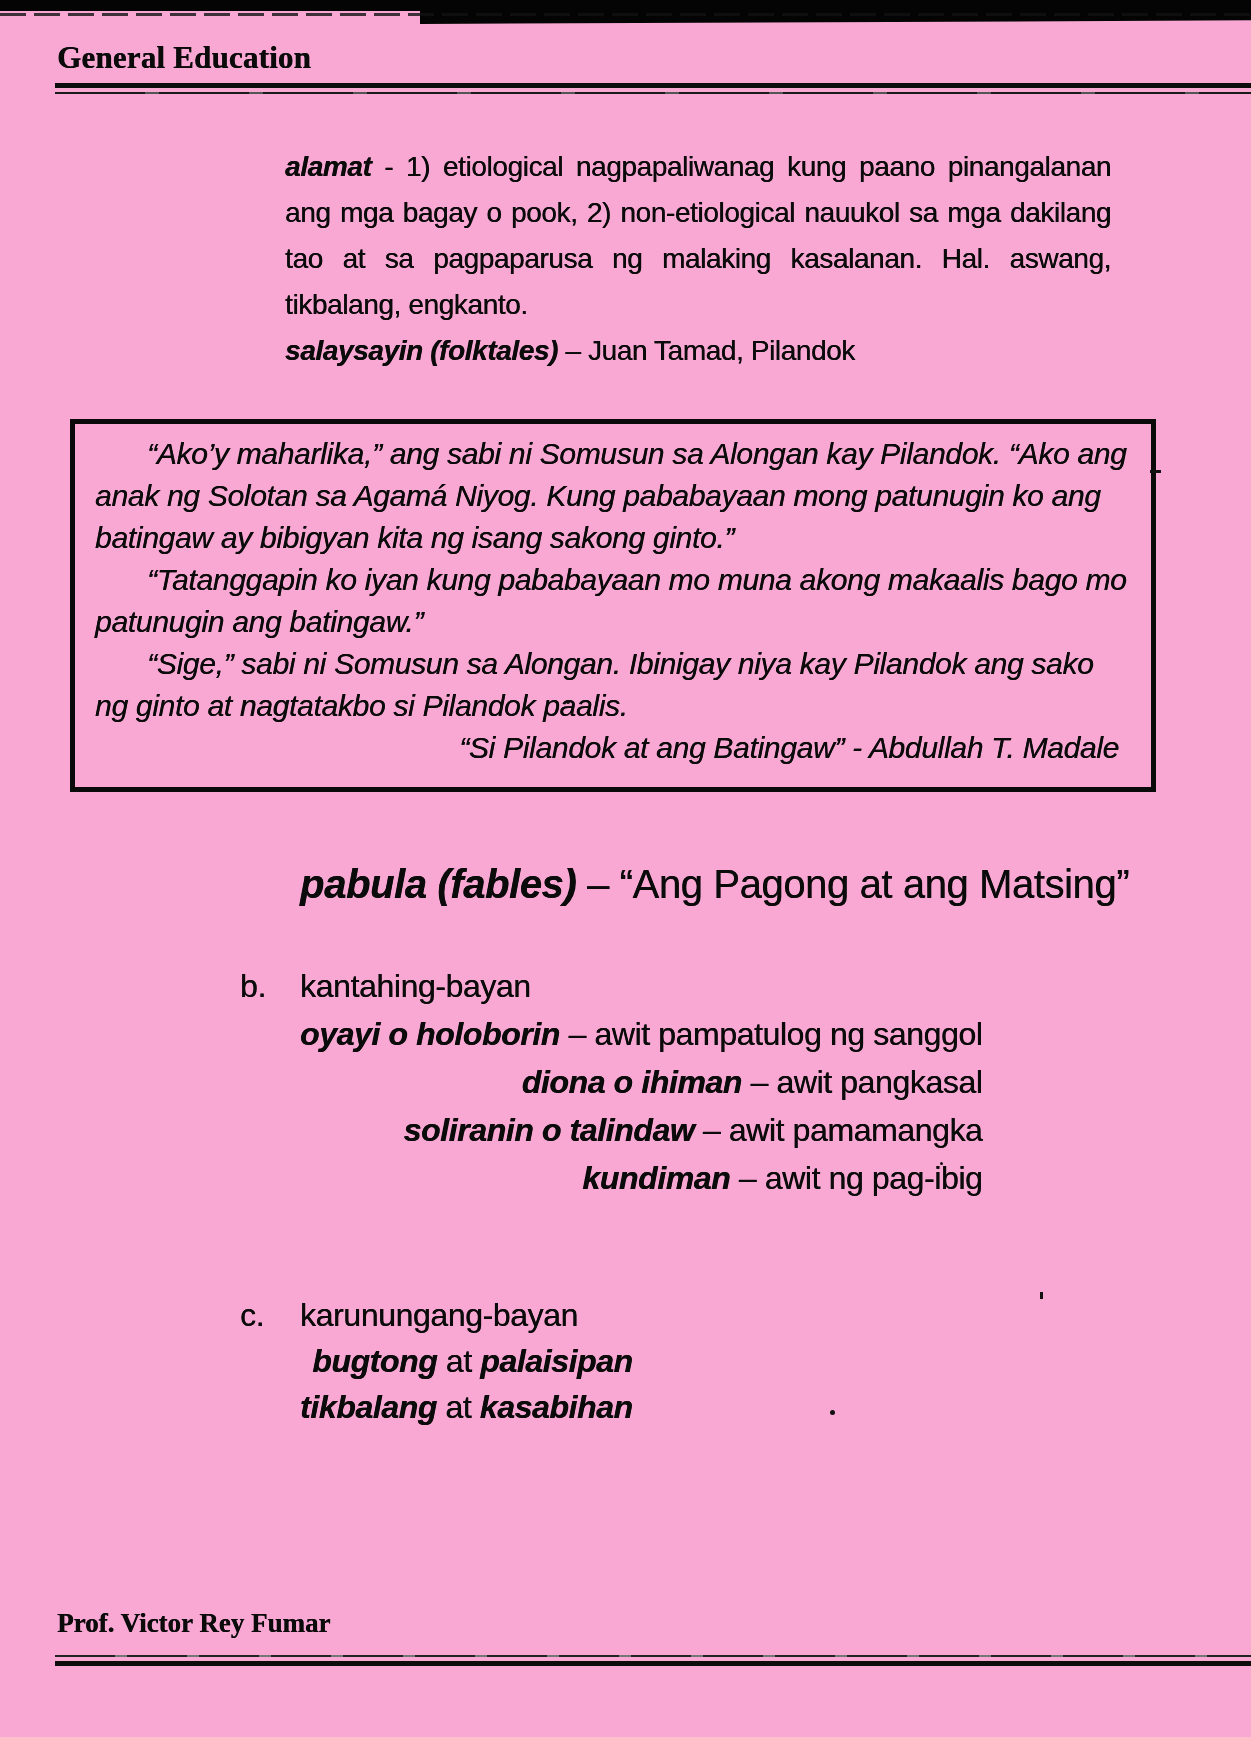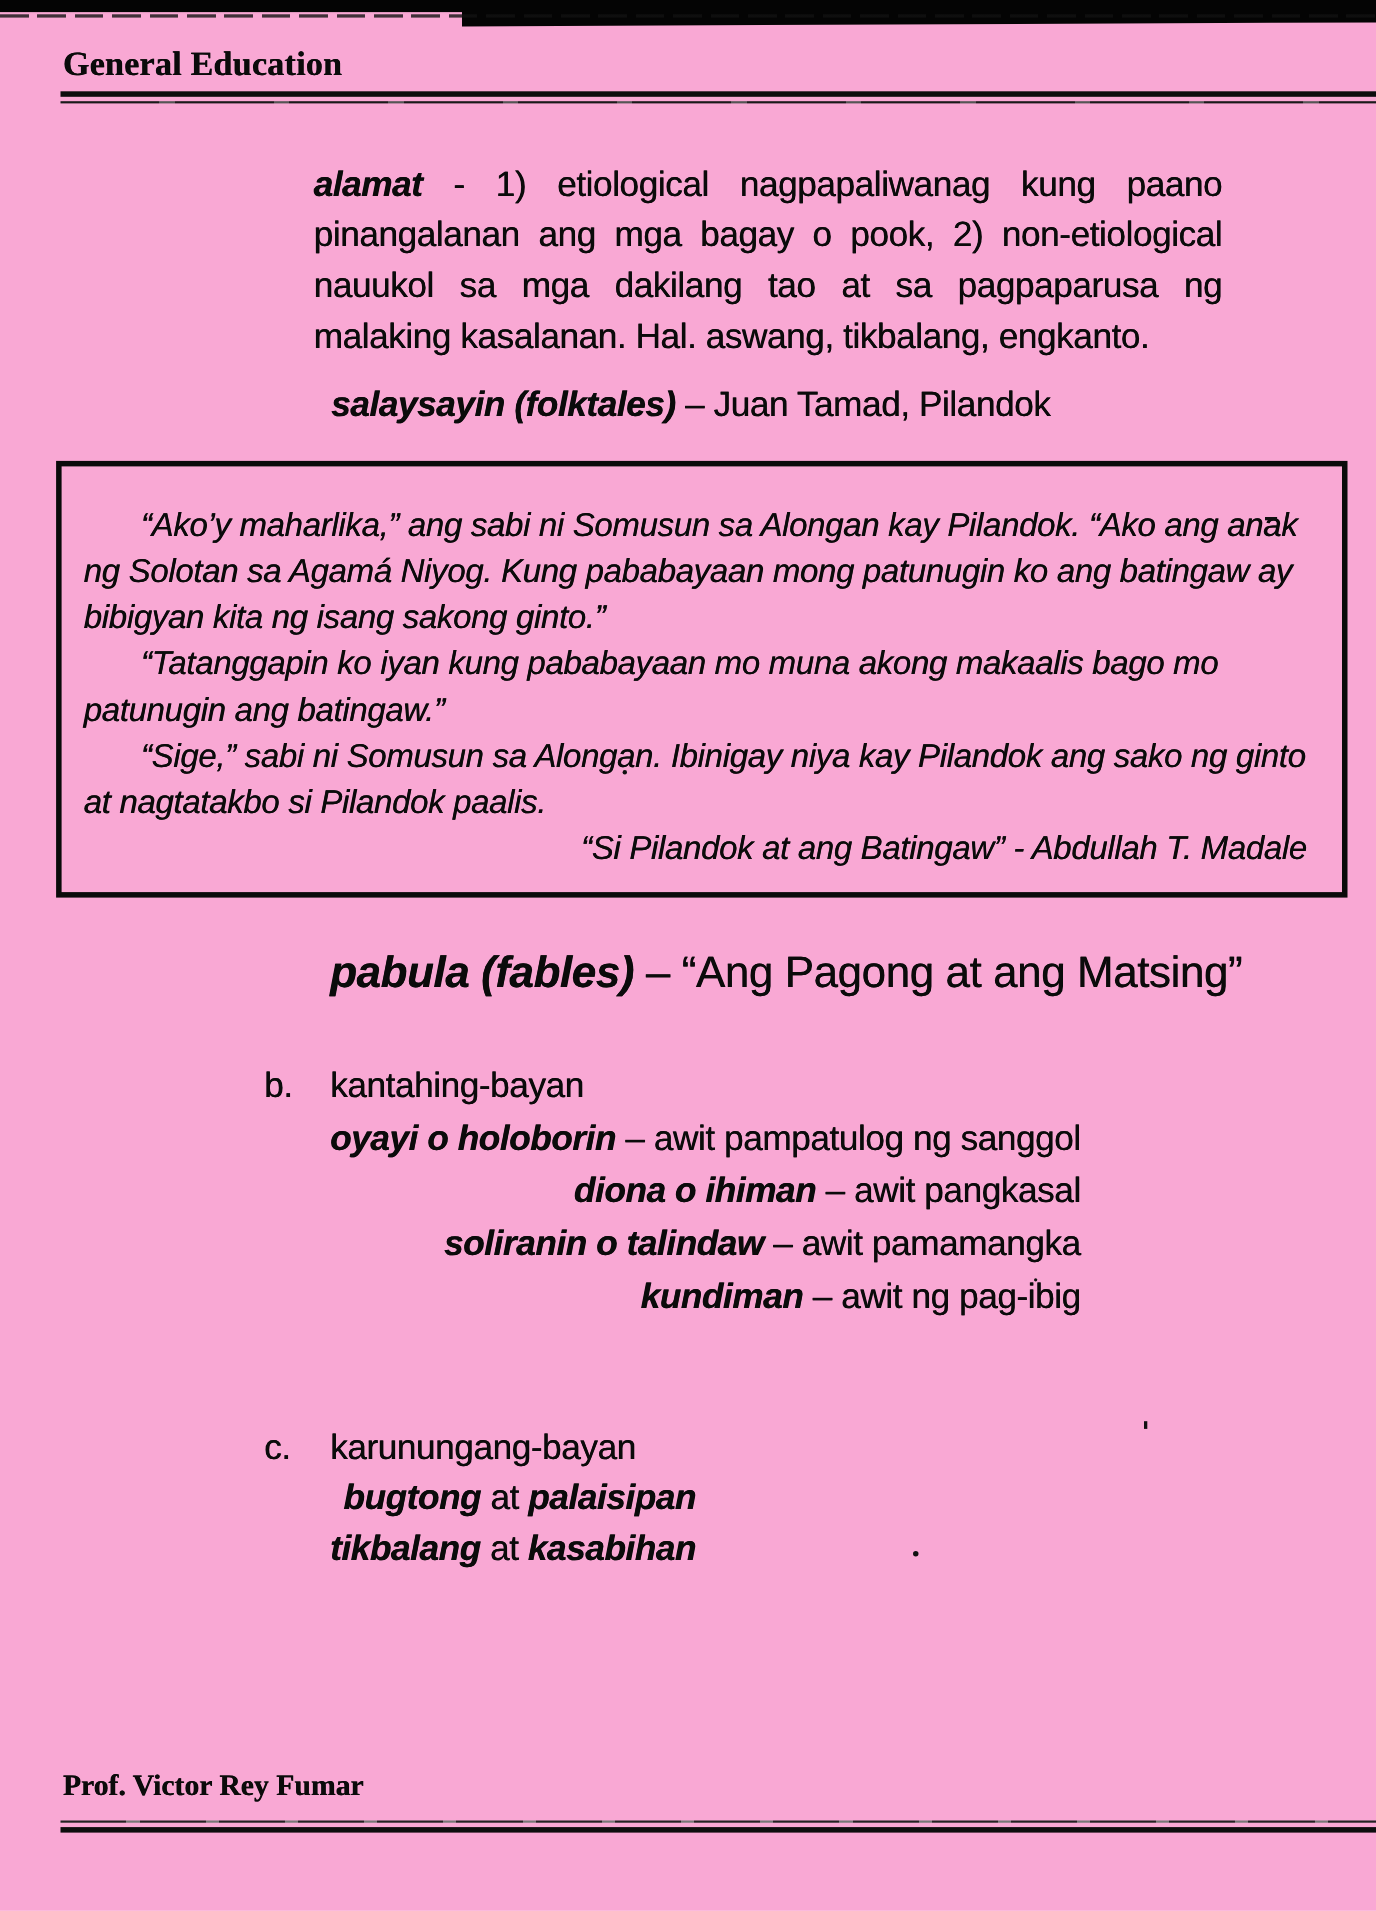--- a/index.html
+++ b/index.html
@@ -32,31 +32,31 @@
     font-weight:bold; font-size:31px; letter-spacing:0.2px;
     text-shadow: 0.4px 0 0 currentColor;
   }
   .rule-a { position:absolute; left:55px; right:0; top:83px; height:5px; background:#0d0d0d; }
   .rule-b { position:absolute; left:55px; right:0; top:92px; height:2px;
     background: repeating-linear-gradient(90deg,#1a1a1a 0 90px, #555 90px 104px); }
 
   
   .def-block {
     position:absolute; left:285px; top:144px; width:826px;
-    font-size:32px; line-height:46px;
+    font-size:28px; line-height:46px;
   }
   .def-just { margin:0; text-align: justify; }
-  .def-line { margin:16px; }
+  .def-line { margin:0; }
   .term { font-style: italic; font-weight: bold; }
 
   
   .quote-box {
-    position:absolute; left:51px; top:419px; width:1174px;
+    position:absolute; left:70px; top:419px; width:1086px;
     border:5px solid #0a0a0a;
-    padding:33px 22px 18px 20px;
+    padding:9px 22px 18px 20px;
     font-style: italic;
     font-size:30px; line-height:42px;
     text-shadow: 0.3px 0 0 currentColor; letter-spacing:-0.3px;
   }
   .quote-box p { margin:0; text-indent:52px; }
   .quote-box p.attribution { text-indent:0; text-align:right; padding-right:10px; }
 
   
   .pabula-line {
     position:absolute; left:300px; top:861px;

